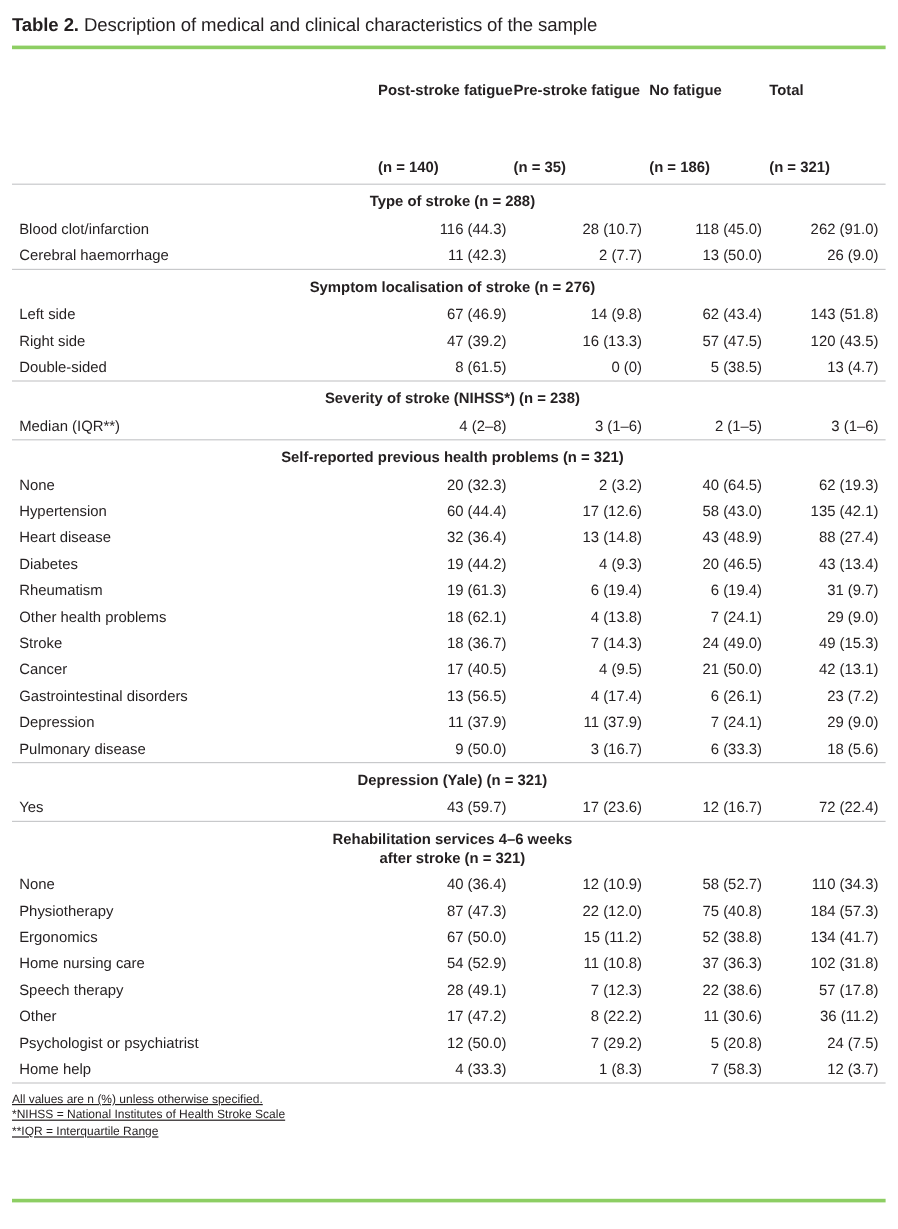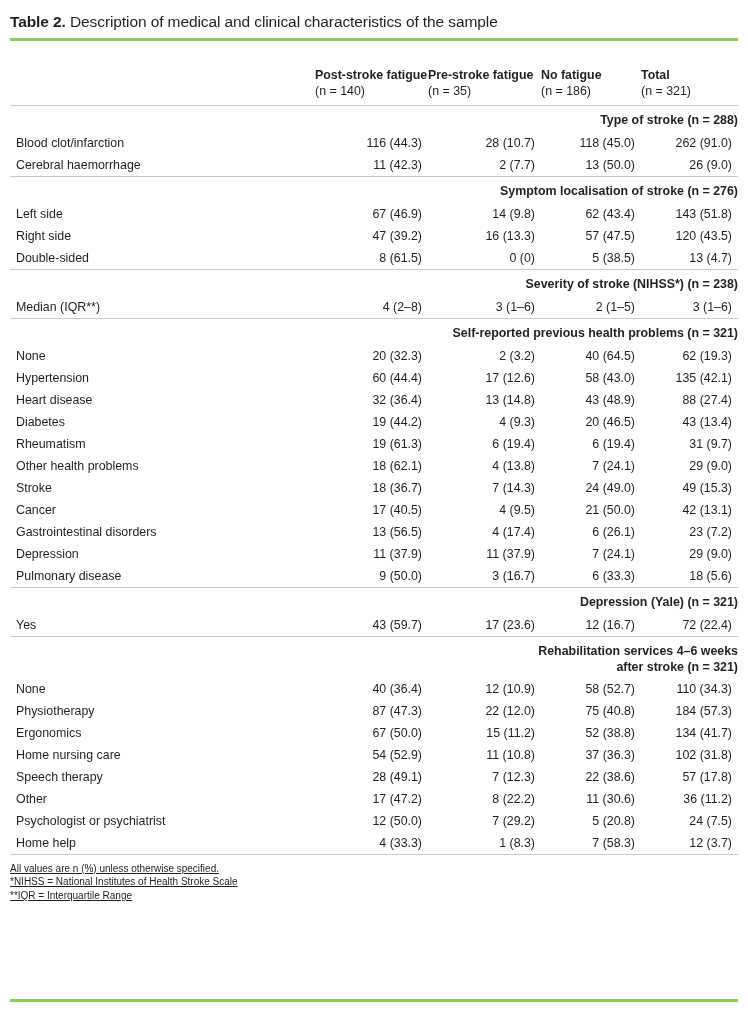--- a/index.html
+++ b/index.html
@@ -58,39 +58,39 @@
   .hdr-spacer { height: 26px; }
   th.hcell {
     font-weight: bold;
     font-size: 12.4px;
     line-height: 16px;
     text-align: left;
     vertical-align: bottom;
     padding: 0 0 6px 0;
     white-space: nowrap;
   }
-  th.hcell .l2 { display: block; font-weight: normal; }
+  th.hcell .l2 { display: block; font-weight: bold; margin-top: 48px; }
   th.hblank { padding: 0; }
 
   
   td.lbl {
     text-align: left;
     padding: 3.5px 0 3.5px 6px;
     line-height: 15px;
     white-space: nowrap;
   }
   td.val {
     text-align: right;
     padding: 3.5px 6px 3.5px 0;
     line-height: 15px;
     white-space: nowrap;
   }
   tr.section td.sect {
     font-weight: bold;
-    text-align: right;
+    text-align: center;
     padding: 6px 0 4px 6px;
     line-height: 16px;
     white-space: nowrap;
   }
   tr.section.two-line td.sect {
     white-space: normal;
     padding-bottom: 3px;
   }
   tr.section.two-line td.sect span.ln { display: block; }
   tr.divider td {

